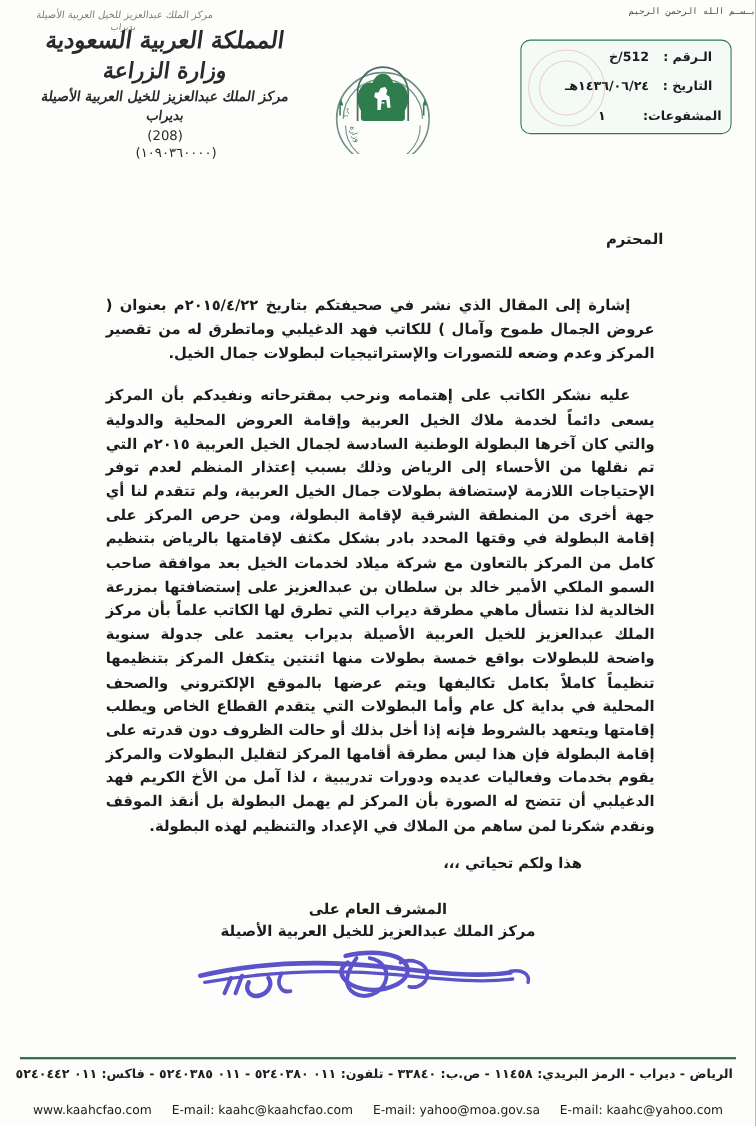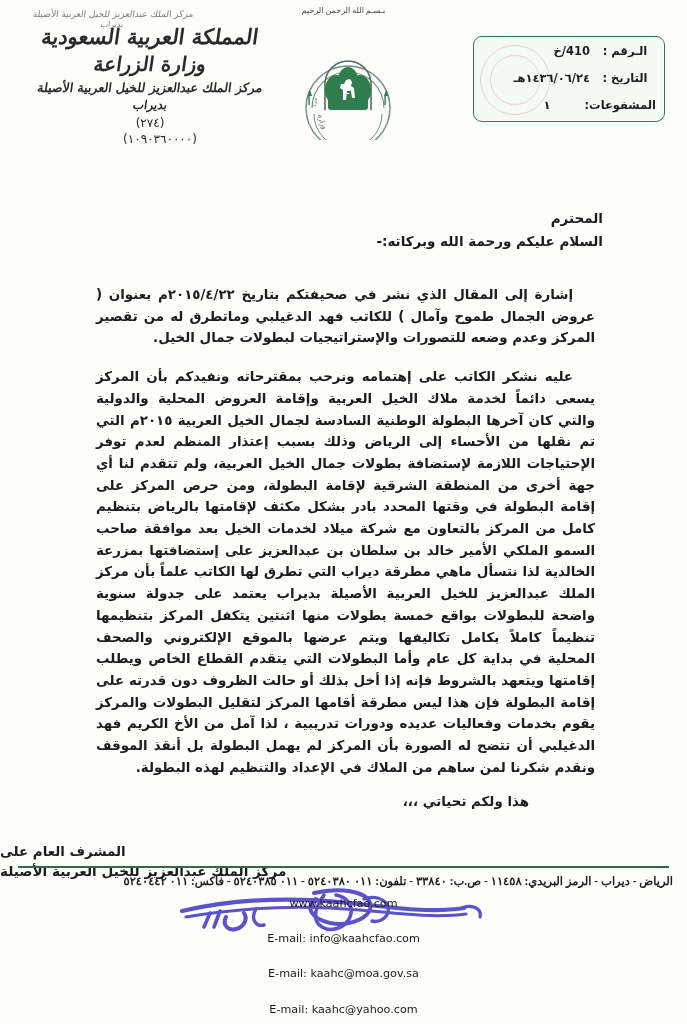--- a/index.html
+++ b/index.html
@@ -5,23 +5,23 @@
   html,body{margin:0;padding:0;background:#6d6d6d;}
   .page{
     width:687px;height:1024px;position:relative;margin:0 auto;
     background:#fdfdfb;overflow:hidden;
     font-family:"DejaVu Sans","Liberation Sans",sans-serif;
     color:#1c1c1c;
   }
   
   .header{position:relative;height:215px;}
   .basmala{
-    position:absolute;top:6px;left:0;right:0;text-align:center;
+    position:absolute;top:6px;left:0;right:0;text-align:right;
     font-size:8px;color:#4a4a4a;letter-spacing:.3px;
-    font-family:Liberation Serif, serif;
+    font-family:Liberation Mono, monospace;
   }
   
   .tl-calli{
     position:absolute;top:9px;right:482px;width:185px;text-align:center;
     color:#7b7b7b;font-size:9px;line-height:1.25;
     font-family:"DejaVu Serif","Liberation Serif",serif;
     transform:skewX(-7deg);
   }
   .tl-calli .l2{font-size:8px;}
   
@@ -63,75 +63,75 @@
   .hdr-right .code1{font-size:12px;margin-top:4px;font-family:"DejaVu Sans",sans-serif;}
   .hdr-right .code2{font-size:12px;margin-top:2px;font-family:"DejaVu Sans",sans-serif;padding-left:20px;}
 
   
   .addr{position:absolute;top:207px;right:0;left:0;padding:0 84px 0 96px;}
   .addr .line{display:flex;justify-content:space-between;font-size:13.5px;font-weight:bold;line-height:1.72;}
   .addr .line .honor{font-size:13.5px;font-weight:bold;margin-left:36px;}
   .addr .line2{font-size:13.5px;font-weight:bold;line-height:1.72;}
 
   
-  .body-wrap{position:absolute;top:284px;right:0;left:0;padding:0 92px 0 96px;}
+  .body-wrap{position:absolute;top:268px;right:0;left:0;padding:0 92px 0 96px;}
   p.para{
     margin:0 0 13px 0;font-size:13.4px;line-height:1.62;font-weight:bold;
     text-align:justify;text-align-last:right;letter-spacing:0;
     text-indent:22px;
   }
   p.para.p2{margin-top:17px;text-indent:22px;}
   p.closing{
     margin:16px 66px 0 0;font-size:13.4px;font-weight:bold;text-align:right;
   }
 
   
-  .sign{position:absolute;top:844px;left:0;right:0;text-align:left;}
+  .sign{position:absolute;top:820px;left:0;right:0;text-align:center;}
   .sign .t1{font-size:13.4px;font-weight:bold;}
   .sign .t2{font-size:13.6px;font-weight:bold;margin-top:4px;}
   .sig-area{position:relative;height:58px;margin-top:2px;}
   .sig-area svg{position:absolute;left:0;right:0;margin:auto;top:-4px;}
   .sign .t3{font-size:13.4px;font-weight:bold;margin-top:2px;}
 
   
   .footer{position:absolute;bottom:0;left:0;right:0;padding:0 14px 6px;}
   .rule{height:2px;background:#2f6b45;margin:0 4px 5px;}
   .f-ar{
-    text-align:right;font-size:11.5px;font-weight:bold;color:#1e1e1e;
-    direction:rtl;line-height:1.5;font-family:Liberation Serif, serif;
+    text-align:left;font-size:11.5px;font-weight:bold;color:#1e1e1e;
+    direction:rtl;line-height:1.5;
   }
   .f-en{
     text-align:center;font-size:12px;font-weight:bold;color:#1a1a1a;
     direction:ltr;line-height:1.55;margin-top:1px;
   }
   .f-mail{
     text-align:center;font-size:11.2px;color:#1a1a1a;direction:ltr;
-    line-height:1.55;margin-top:4px;
-    display:flex;justify-content:center;gap:18px;flex-wrap:nowrap;flex-direction:column;
+    line-height:1.55;margin-top:15px;
+    display:flex;justify-content:center;gap:18px;flex-wrap:nowrap;
   }
 </style>
 </head>
 <body>
 
 <div class="page">
 
   <div class="header">
 
     <div class="basmala">بـسـم الله الرحمن الرحيم</div>
 
     <div class="tl-calli">
       <div>مركز الملك عبدالعزيز للخيل العربية الأصيلة</div>
       <div class="l2">بديراب</div>
     </div>
 
     <div class="stampbox">
       <div class="circle"></div>
       <div class="srow">
         <span class="lbl">الـرقم :</span>
-        <span class="val">410/خ</span>
+        <span class="val">512/خ</span>
       </div>
       <div class="srow">
         <span class="lbl">التاريخ :</span>
         <span class="val">١٤٣٦/٠٦/٢٤هـ</span>
       </div>
       <div class="srow r3">
         <span class="lbl">المشفوعات:</span>
         <span class="val">١</span>
       </div>
     </div>
@@ -174,30 +174,29 @@
           <textPath href="#arcBot" startOffset="20%">وزارة الزراعة</textPath>
         </text>
       </svg>
     </div>
 
     <div class="hdr-right">
       <div class="l1">المملكة العربية السعودية</div>
       <div class="l2">وزارة الزراعة</div>
       <div class="l3">مركز الملك عبدالعزيز للخيل العربية الأصيلة</div>
       <div class="l4">بديراب</div>
-      <div class="code1">(٢٧٤)</div>
+      <div class="code1">(208)</div>
       <div class="code2">(١٠٩٠٣٦٠٠٠٠)</div>
     </div>
   </div>
 
   <div class="addr">
     <div class="line">
       <span class="honor">المحترم</span>
     </div>
-    <div class="line2">السلام عليكم ورحمة الله وبركاته:-</div>
   </div>
 
   <div class="body-wrap">
     <p class="para p1">إشارة إلى المقال الذي نشر في صحيفتكم بتاريخ ٢٠١٥/٤/٢٢م بعنوان ( عروض الجمال طموح وآمال ) للكاتب فهد الدغيلبي وماتطرق له من تقصير المركز وعدم وضعه للتصورات والإستراتيجيات لبطولات جمال الخيل.</p>
     <p class="para p2">عليه نشكر الكاتب على إهتمامه ونرحب بمقترحاته ونفيدكم بأن المركز يسعى دائماً لخدمة ملاك الخيل العربية وإقامة العروض المحلية والدولية والتي كان آخرها البطولة الوطنية السادسة لجمال الخيل العربية ٢٠١٥م التي تم نقلها من الأحساء إلى الرياض وذلك بسبب إعتذار المنظم لعدم توفر الإحتياجات اللازمة لإستضافة بطولات جمال الخيل العربية، ولم تتقدم لنا أي جهة أخرى من المنطقة الشرقية لإقامة البطولة، ومن حرص المركز على إقامة البطولة في وقتها المحدد بادر بشكل مكثف لإقامتها بالرياض بتنظيم كامل من المركز بالتعاون مع شركة ميلاد لخدمات الخيل بعد موافقة صاحب السمو الملكي الأمير خالد بن سلطان بن عبدالعزيز على إستضافتها بمزرعة الخالدية لذا نتسأل ماهي مطرقة ديراب التي تطرق لها الكاتب علماً بأن مركز الملك عبدالعزيز للخيل العربية الأصيلة بديراب يعتمد على جدولة سنوية واضحة للبطولات بواقع خمسة بطولات منها اثنتين يتكفل المركز بتنظيمها تنظيماً كاملاً بكامل تكاليفها ويتم عرضها بالموقع الإلكتروني والصحف المحلية في بداية كل عام وأما البطولات التي يتقدم القطاع الخاص ويطلب إقامتها ويتعهد بالشروط فإنه إذا أخل بذلك أو حالت الظروف دون قدرته على إقامة البطولة فإن هذا ليس مطرقة أقامها المركز لتقليل البطولات والمركز يقوم بخدمات وفعاليات عديده ودورات تدريبية ، لذا آمل من الأخ الكريم فهد الدغيلبي أن تتضح له الصورة بأن المركز لم يهمل البطولة بل أنقذ الموقف ونقدم شكرنا لمن ساهم من الملاك في الإعداد والتنظيم لهذه البطولة.</p>
     <p class="closing">هذا ولكم تحياتي ،،،</p>
   </div>
 
   <div class="sign">
     <div class="t1">المشرف العام على</div>
@@ -217,19 +216,19 @@
         </g>
       </svg>
     </div>
   </div>
 
   <div class="footer">
     <div class="rule"></div>
     <div class="f-ar">الرياض - ديراب - الرمز البريدي: ١١٤٥٨ - ص.ب: ٣٣٨٤٠ - تلفون: ٠١١ ٥٢٤٠٣٨٠ - ٠١١ ٥٢٤٠٣٨٥ - فاكس: ٠١١ ٥٢٤٠٤٤٢</div>
     <div class="f-mail">
       <span>www.kaahcfao.com</span>
-      <span>E-mail: info@kaahcfao.com</span>
-      <span>E-mail: kaahc@moa.gov.sa</span>
+      <span>E-mail: kaahc@kaahcfao.com</span>
+      <span>E-mail: yahoo@moa.gov.sa</span>
       <span>E-mail: kaahc@yahoo.com</span>
     </div>
   </div>
 
 </div>
 
 </body></html>

